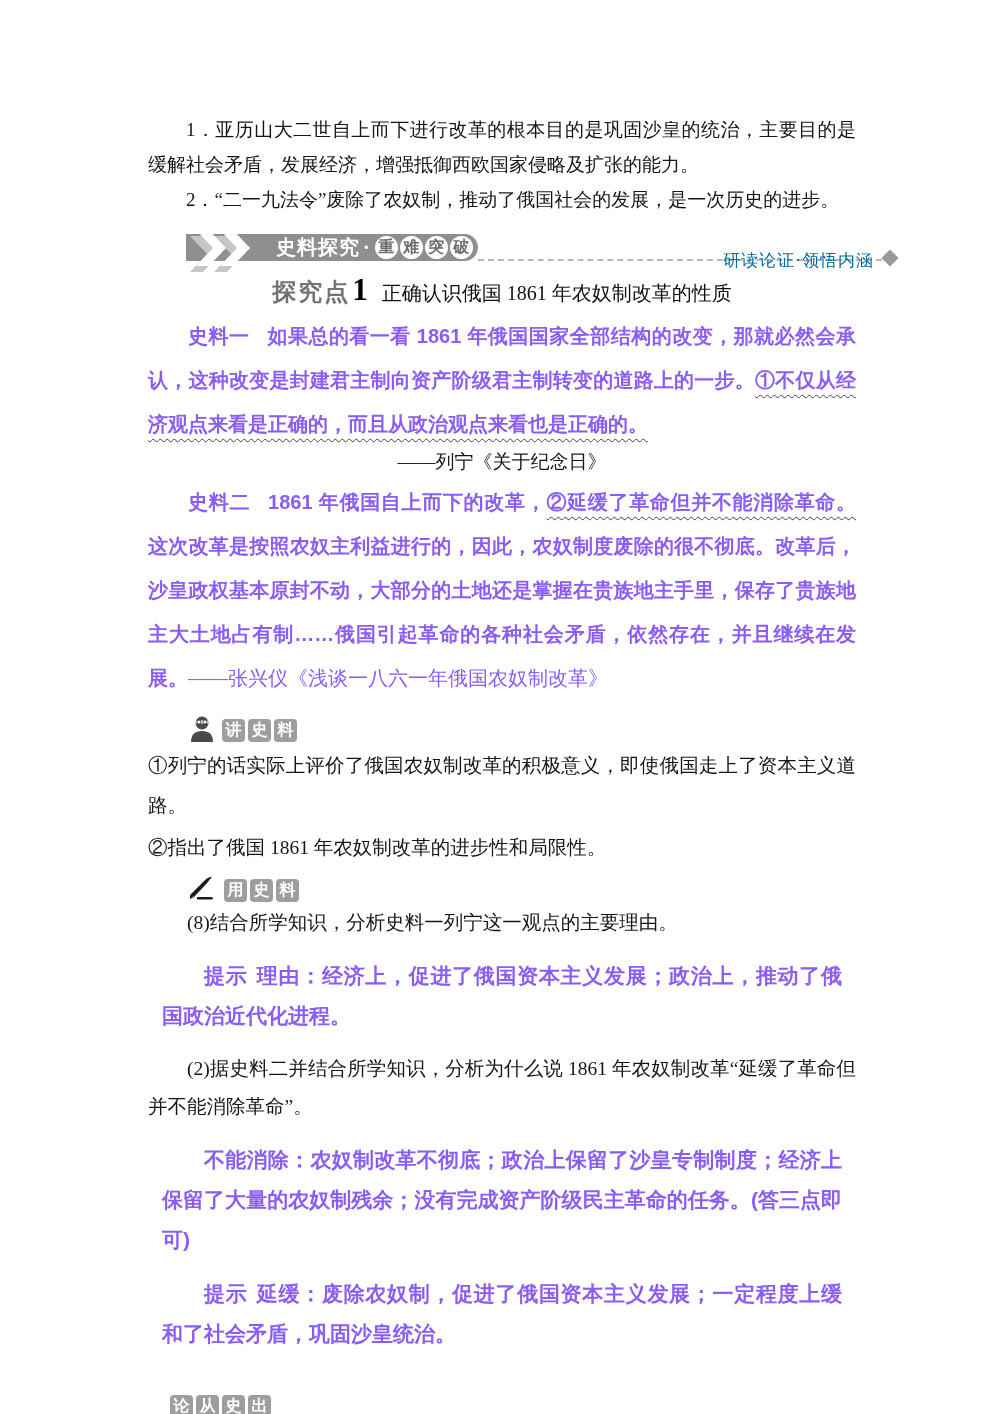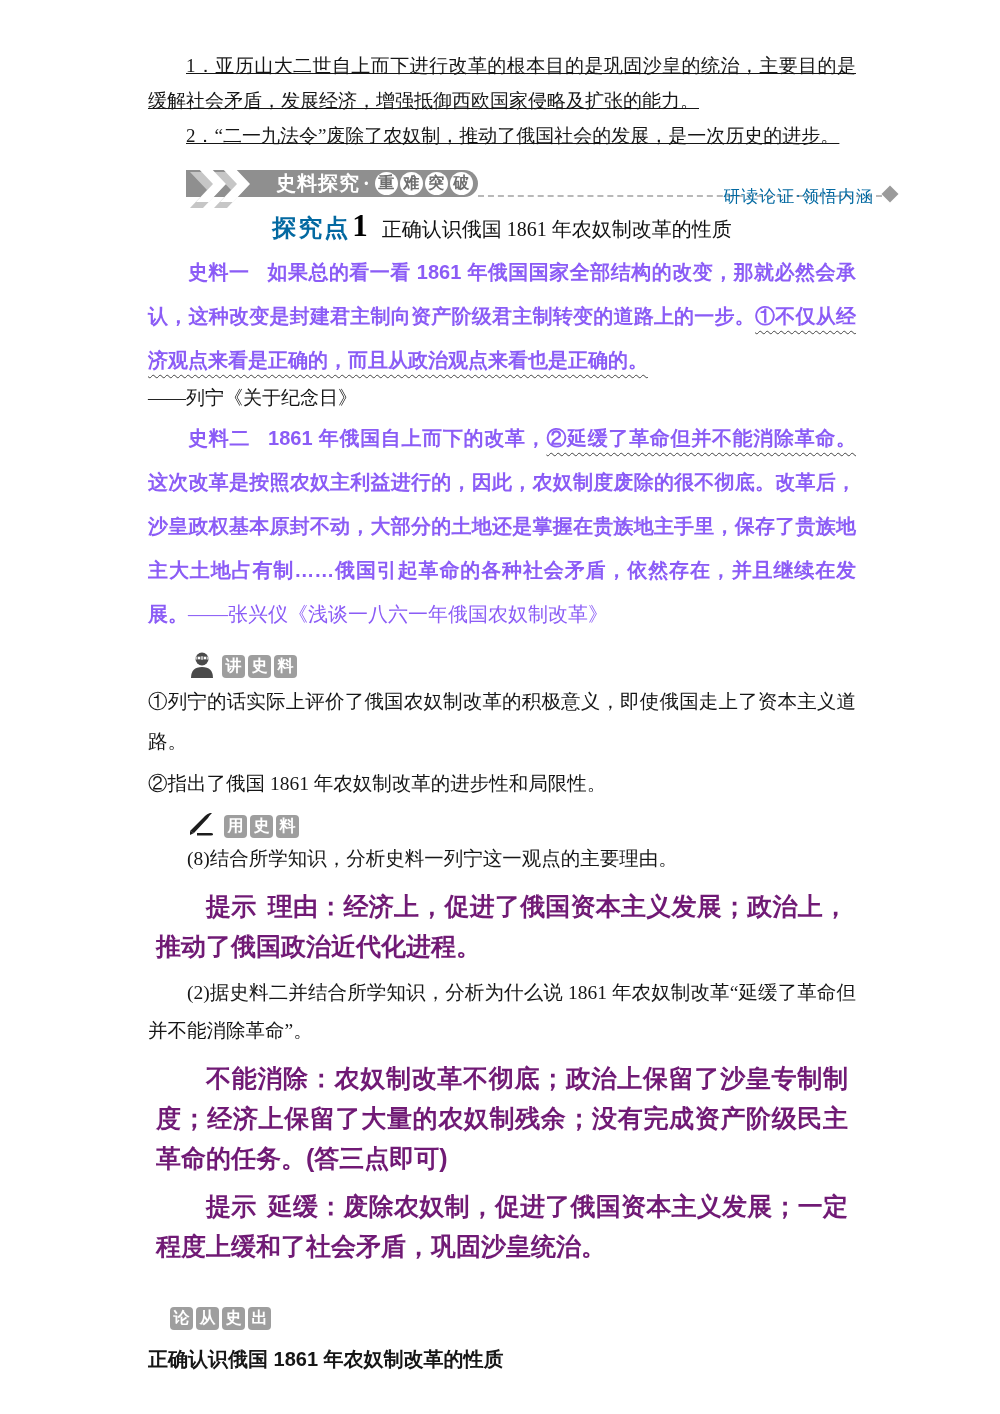--- a/index.html
+++ b/index.html
@@ -8,21 +8,21 @@
     width: 1000px;
     height: 1414px;
     background: #ffffff;
     overflow: hidden;
     font-family: "Liberation Serif", serif;
     color: #161616;
   }
   .content { margin-left: 148px; width: 708px; }
 
   
-  .conclusions { padding-top: 48px; text-decoration: underline; }
+  .conclusions { padding-top: 112px; }
   .conclusion {
     margin: 0;
     font-size: 19px;
     line-height: 35px;
     text-indent: 2em;
     text-align: justify;
   }
 
   
   .banner-row { position: relative; margin-top: 15px; height: 36px; }
@@ -68,21 +68,21 @@
   .diamond {
     position: absolute; right: -40px; top: 20px;
     width: 12px; height: 12px; background: #9a9a9a;
     transform: rotate(45deg);
   }
 
   
   .heading { margin-top: 4px; height: 36px; line-height: 36px; text-align: center; }
   .hp-label {
     font-family: "Liberation Sans", sans-serif;
-    font-weight: bold; font-size: 24px; color: #0369a1; letter-spacing: 2px;
+    font-weight: bold; font-size: 24px; color: #737373; letter-spacing: 2px;
   }
   .hp-num {
     font-family: "Liberation Serif", serif;
     font-weight: bold; font-size: 31px; color: #000; margin-left: 2px;
   }
   .hp-title { font-size: 20px; color: #111; margin-left: 14px; }
 
   
   .material {
     margin: 6px 0 0 0;
@@ -96,21 +96,21 @@
   }
   .material .m-label { margin-right: 0.9em; }
   .wavy {
     text-decoration: underline;
     text-decoration-style: wavy;
     text-decoration-color: #444;
     text-decoration-thickness: 1px;
     text-underline-offset: 7px;
   }
   .attribution {
-    margin: 0; text-align: left;
+    margin: 0; text-align: center;
     font-size: 19px; line-height: 32px; color: #161616;
     font-family: "Liberation Serif", serif; font-weight: normal;
   }
   .inline-attr { font-family: "Liberation Serif", serif; font-weight: normal; }
 
   
   .badge-row {
     margin-top: 14px; height: 28px;
     display: flex; align-items: center;
   }
@@ -132,26 +132,26 @@
     font-size: 19.5px; line-height: 40px;
     text-align: justify; text-indent: 0;
   }
 
   .question {
     margin: 0; font-size: 19.5px; line-height: 38px;
     text-indent: 2em; text-align: justify;
   }
   .q2 { line-height: 38px; }
   .answer {
-    margin: 8px;
+    margin: 14px;
     font-family: "Liberation Sans", sans-serif;
     font-weight: 600;
-    font-size: 25px; line-height: 40px;
+    font-size: 21px; line-height: 40px;
     text-indent: 2em; text-align: justify;
-    color: #701a75;
+    color: #8b5cf6;
   }
   .answer .hint-label { margin-right: 0.45em; }
 
   .lun-title {
     margin: 12px 0 0 0;
     font-family: "Liberation Sans", sans-serif;
     font-weight: 600;
     font-size: 20px; line-height: 30px;
     text-indent: 0;
   }

